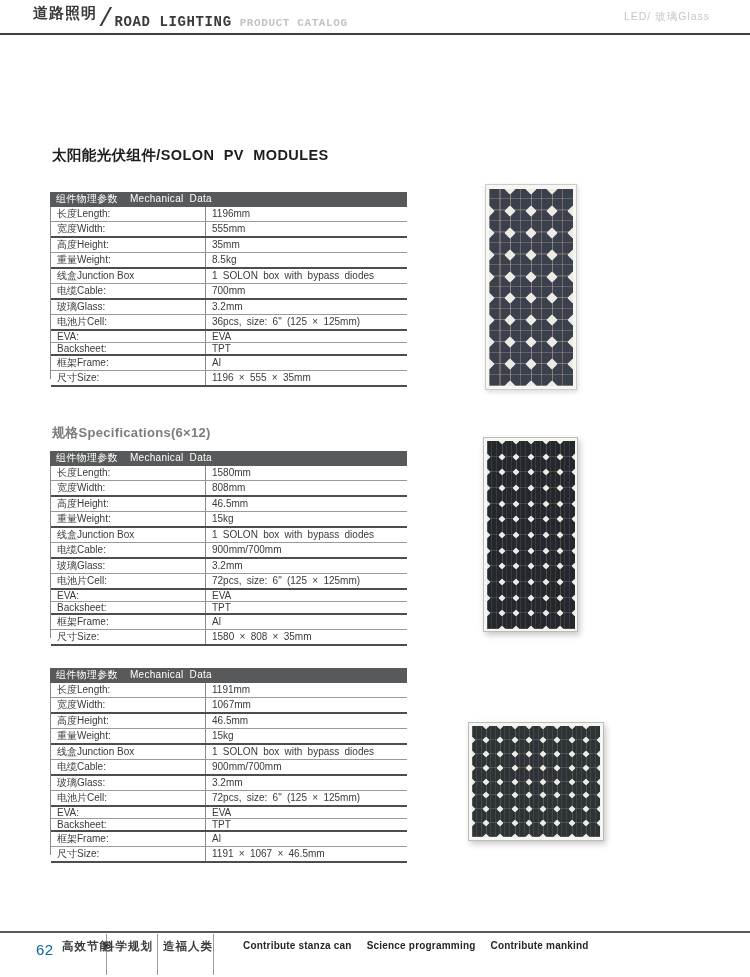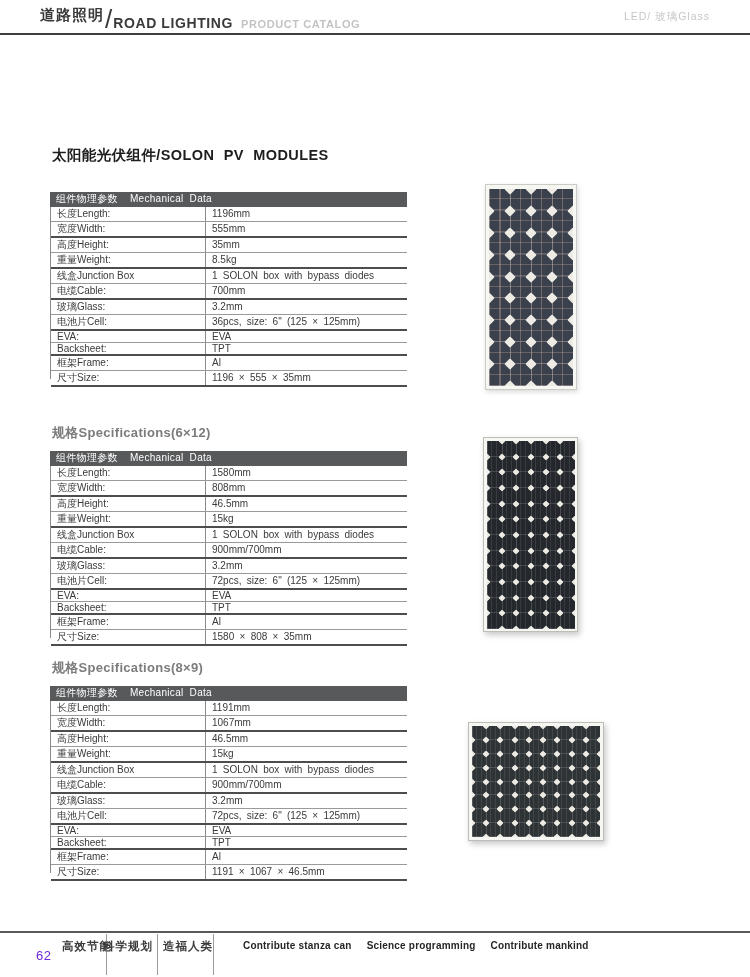--- a/index.html
+++ b/index.html
@@ -1,21 +1,21 @@
 <!DOCTYPE html>
 <html><head>
 <meta charset="utf-8">
 <style>
   * { margin:0; padding:0; box-sizing:border-box; }
   body { background:#fff; font-family:"Liberation Sans","DejaVu Sans",sans-serif; }
   .page { position:relative; width:750px; height:977px; background:#ffffff; overflow:hidden; color:#2f2f2f; }
 
   
   .top-header { position:absolute; left:0; top:0; width:750px; height:33px; }
-  .brand { position:absolute; left:40px; top:4px; white-space:nowrap; }
+  .brand { position:absolute; left:33px; top:4px; white-space:nowrap;font-family:Liberation Mono, monospace; }
   .brand-cn { font-size:15px; font-weight:bold; color:#3a3a3a; vertical-align:8px; letter-spacing:1px; }
   .brand-slash { font-size:26px; font-weight:400; color:#3a3a3a; vertical-align:0px; margin:0 1px; }
   .brand-en { font-size:14px; font-weight:bold; color:#3a3a3a; letter-spacing:0.6px; }
   .brand-sub { font-size:11px; font-weight:bold; color:#c3c3c3; letter-spacing:0.6px; margin-left:8px; }
   .series { position:absolute; right:40px; top:10px; font-size:10.5px; color:#c6c6c6; letter-spacing:1px; }
   .top-rule { position:absolute; left:0; top:33px; width:750px; height:2px; background:#3f3f3f; }
 
   
   .page-title { position:absolute; left:52px; top:146px; font-size:14.5px; font-weight:bold; color:#1d1d1d; letter-spacing:0.4px; word-spacing:5px; }
 
@@ -52,21 +52,21 @@
   .panel-3 .cells { left:3px; top:3px; width:128px; height:111px;
       background-image:
         repeating-linear-gradient(90deg, rgba(255,255,255,0.18) 0 1px, transparent 1px 14.22px),
         repeating-linear-gradient(0deg,  rgba(255,255,255,0.14) 0 1px, transparent 1px 13.87px),
         repeating-linear-gradient(90deg, transparent 0 4px, rgba(255,255,255,0.09) 4px 5px, transparent 5px 9px, rgba(255,255,255,0.09) 9px 10px, transparent 10px 14.22px); }
   .diamond { position:absolute; background:#edebe4; transform:translate(-50%,-50%) rotate(45deg); border-radius:1px; }
 
   
   .footer-rule { position:absolute; left:0; top:931px; width:750px; height:1.5px; background:#5a5a5a; }
   .footer { position:absolute; left:0; top:931px; width:750px; height:46px; }
-  .page-num { position:absolute; left:36px; top:17px; font-size:13px; color:#6d28d9; letter-spacing:0.5px; }
+  .page-num { position:absolute; left:36px; top:10px; font-size:15px; color:#0369a1; letter-spacing:0.5px; }
   .slogan-cn { position:absolute; top:8px; font-size:11.5px; font-weight:bold; color:#3b3b3b; letter-spacing:1px; white-space:nowrap; }
   .slogan-1 { left:62px; } .slogan-2 { left:103px; } .slogan-3 { left:163px; }
   .vsep { position:absolute; top:3px; height:41px; width:0; border-left:1px solid #9a9a9a; }
   .vsep-1 { left:106px; } .vsep-2 { left:157px; } .vsep-3 { left:213px; }
   .slogans-en { position:absolute; left:243px; top:9px; font-size:10px; font-weight:bold; color:#262626; white-space:nowrap; }
   .slogans-en span { margin-right:15px; letter-spacing:0.2px; }
 </style>
 </head>
 <body>
 
@@ -189,21 +189,20 @@
           </div>
           <div class="spec-row heavy">
             <div class="cell label">尺寸Size:</div>
             <div class="cell value">1580 × 808 × 35mm</div>
           </div>
         </div>
     </div>
   </div>
 
   <div class="section section-3">
-    <div class="section-title">规格Specifications(8×9)</div>
     <div class="spec-table">
       <div class="spec-table-head">组件物理参数  Mechanical Data</div>
       <div class="spec-rows">
           <div class="spec-row">
             <div class="cell label">长度Length:</div>
             <div class="cell value">1191mm</div>
           </div>
           <div class="spec-row heavy">
             <div class="cell label">宽度Width:</div>
             <div class="cell value">1067mm</div>

